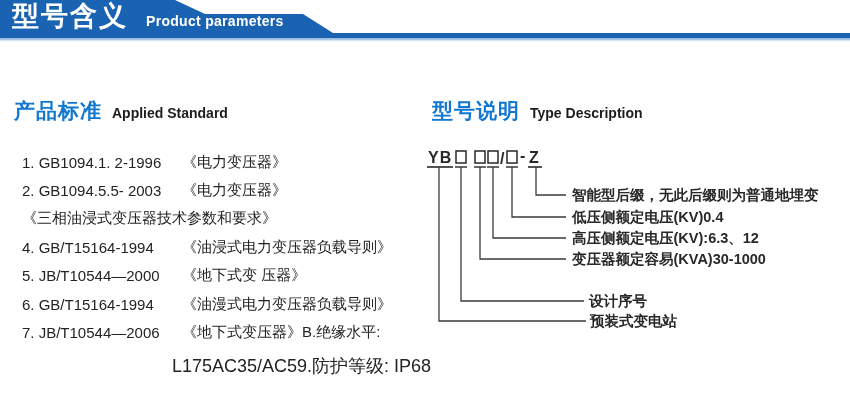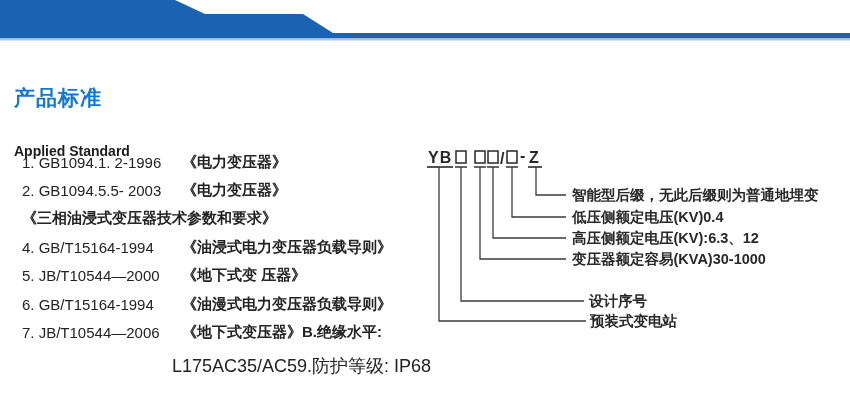--- a/index.html
+++ b/index.html
@@ -14,52 +14,58 @@
     font-size:27px;font-weight:bold;color:#ffffff;letter-spacing:2px;line-height:33px;
   }
   .banner-title-en{
     position:absolute;left:146px;top:13px;
     font-size:14px;font-weight:bold;color:#ffffff;letter-spacing:0.3px;
   }
   
   .sec-head{position:absolute;display:flex;align-items:baseline;gap:10px;white-space:nowrap;}
   .sec-head .cn{font-size:21px;font-weight:bold;color:#1177d3;letter-spacing:1px;}
   .sec-head .en{font-size:14px;font-weight:bold;color:#1c1c1c;margin-top:21px;}
-  .head-left{left:14px;top:84px;flex-direction:column;}
+  .head-left{left:14px;top:84px;}
   .head-right{left:432px;top:84px;}
   
   .std-list{position:absolute;left:14px;top:140px;width:420px;list-style:none;margin:8px;padding:0;}
   .std-item{display:flex;height:28.4px;align-items:center;font-size:15px;white-space:nowrap;}
   .std-code{flex:0 0 160px;}
-  .std-title{flex:1;font-weight:bold;}
+  .std-title{flex:1;}
   .std-cont{
     position:absolute;left:172px;top:352px;height:28.4px;display:flex;align-items:center;
     font-size:18px;white-space:nowrap;
   }
   
   .diagram{position:absolute;left:420px;top:140px;}
   .diagram text{fill:#282828;}
   .dg-code{font-size:16px;font-weight:bold;}
   .dg-label{font-size:14.5px;font-weight:bold;}
 </style>
 </head>
 <body>
 
 <div class="page">
 
   <svg class="banner-svg" width="850" height="44" viewBox="0 0 850 44">
     <polygon points="0,0 175,0 205,14 303,14 333,33 850,33 850,38.5 0,38.5" fill="#1a63b2"></polygon>
     <rect x="0" y="38.5" width="850" height="2" fill="#a9c6e6"></rect>
   </svg>
+  <div class="banner-title-cn">型号含义</div>
+  <div class="banner-title-en">Product parameters</div>
 
   <div class="sec-head head-left">
     <span class="cn">产品标准</span>
     <span class="en">Applied Standard</span>
   </div>
 
+  <div class="sec-head head-right">
+    <span class="cn">型号说明</span>
+    <span class="en">Type Description</span>
+  </div>
 
   <ul class="std-list">
     <li class="std-item">
       <span class="std-code">1. GB1094.1. 2-1996</span>
       <span class="std-title">《电力变压器》</span>
     </li>
     <li class="std-item">
       <span class="std-code">2. GB1094.5.5- 2003</span>
       <span class="std-title">《电力变压器》</span>
     </li>

